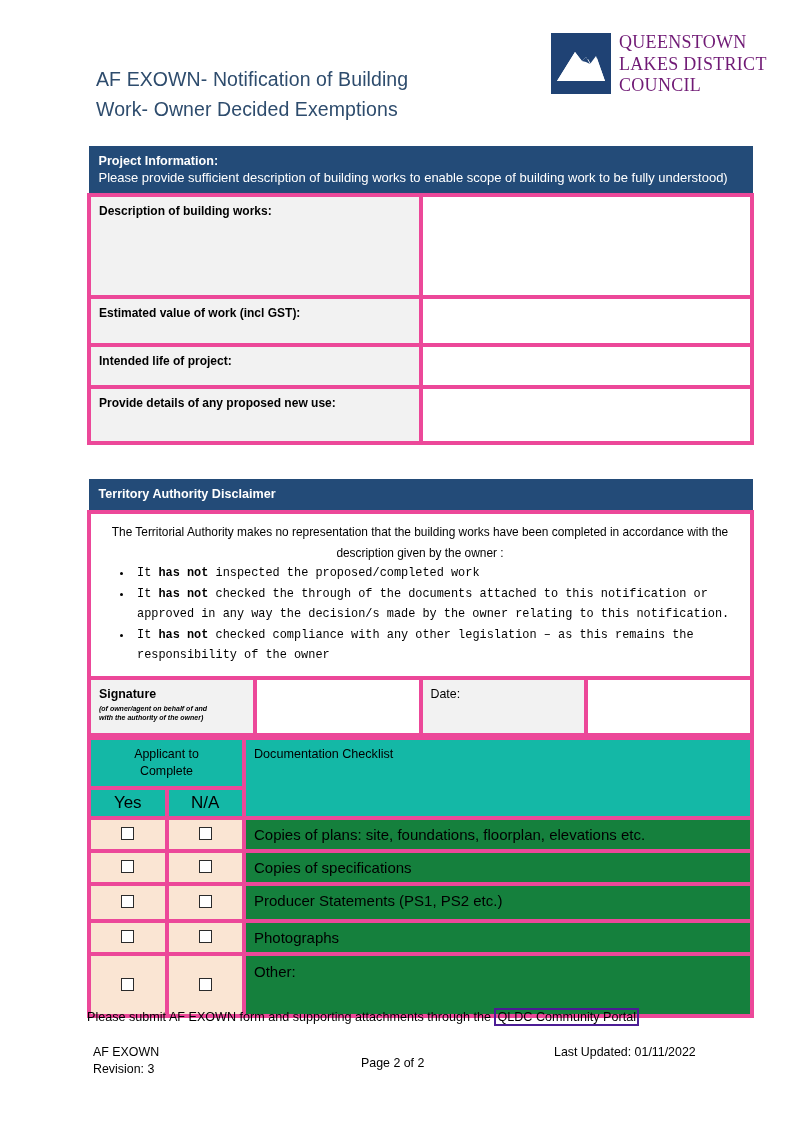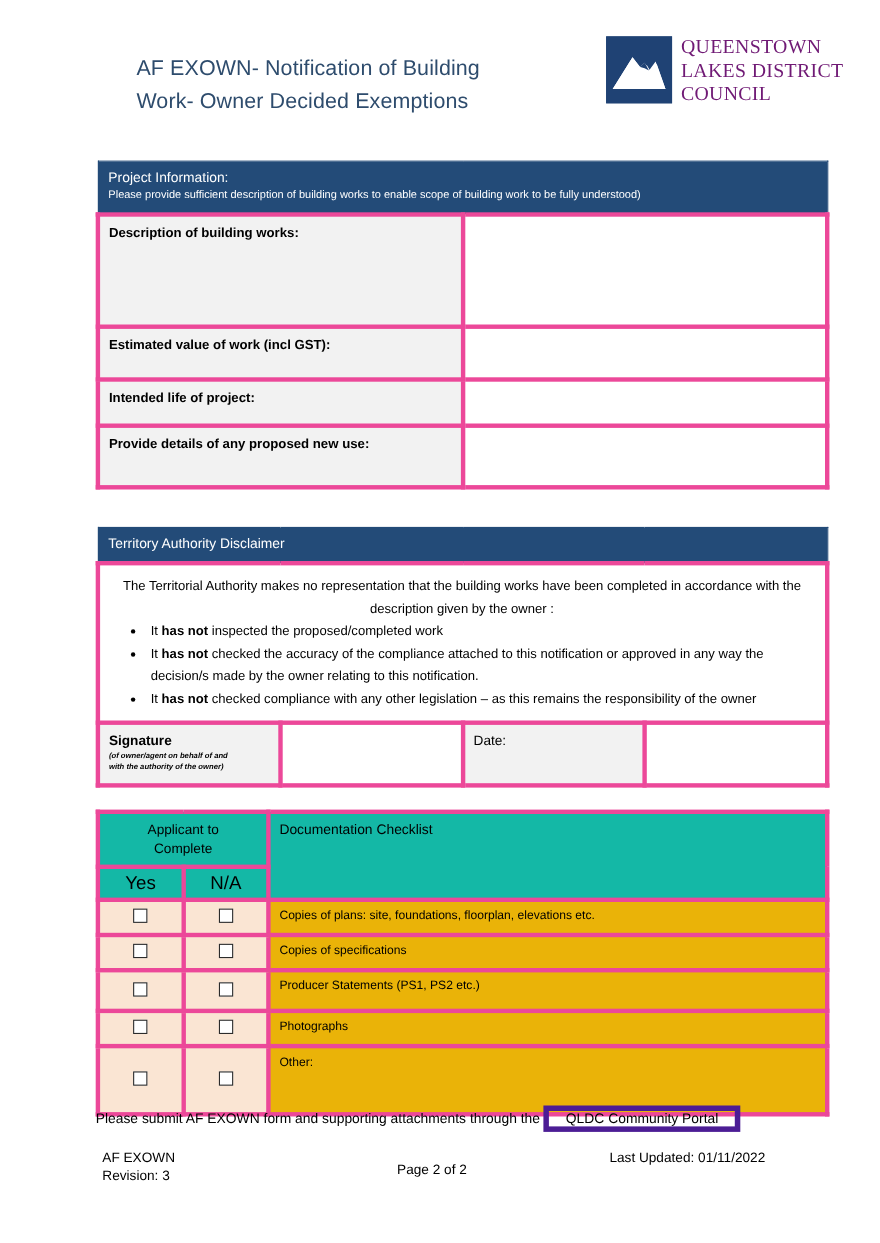--- a/index.html
+++ b/index.html
@@ -19,28 +19,27 @@
   
   .doc-header {
     position: absolute;
     left: 0; top: 0;
     width: 800px;
     height: 132px;
   }
   .doc-title {
     position: absolute;
     left: 96px;
-    top: 47px;
+    top: 64px;
     width: 440px;
     font-size: 19.5px;
     line-height: 30px;
     color: #2e4c6d;
     font-weight: 400;
     letter-spacing: .1px;
-    margin-left: 28px;
   }
   .logo {
     position: absolute;
     left: 551px;
     top: 33px;
     width: 222px;
     height: 62px;
   }
   .logo-mark {
     position: absolute;
@@ -81,27 +80,27 @@
   }
 
   
   .banner {
     background: #234b78;
     color: #ffffff;
     border: 1px solid #234b78 !important;
     padding: 6px 9px 8px 9px !important;
   }
   .banner .banner-title {
-    font-weight: normal;
+    font-weight: bold;
     font-size: 12.6px;
     line-height: 16px;
     display: block;
   }
   .banner .banner-sub {
-    font-size: 10px;
+    font-size: 13px;
     line-height: 15px;
     display: block;
     margin-top: 1px;
   }
 
   
   #project-table { top: 146px; }
   #project-table .lbl {
     background: #f2f2f2;
     font-weight: bold;
@@ -124,20 +123,21 @@
     text-align: center;
   }
   .disclaimer-body ul {
     margin: 0;
     padding-left: 33px;
     list-style: disc;
   }
   .disclaimer-body li {
     margin: 0;
     padding-left: 4px;
+    font-family: Liberation Mono, monospace;
   }
   .sig-label {
     background: #f2f2f2;
     width: 131px;
     padding: 6px 5px 6px 8px !important;
   }
   .sig-label .sig-main {
     font-weight: bold;
     font-size: 12.4px;
     line-height: 16px;
@@ -189,39 +189,39 @@
   }
   .cb {
     display: inline-block;
     width: 13px;
     height: 13px;
     border: 1.4px solid #2b2b2b;
     background: #fff;
     box-sizing: border-box;
   }
   .item-cell {
-    background: #eab308;
-    font-size: 11px;
+    background: #15803d;
+    font-size: 15px;
     padding: 6px 4px 6px 8px !important;
     vertical-align: middle;
   }
   .item-cell.top-al { vertical-align: top; padding-top: 7px !important; }
 
   
   .submit-line {
     position: absolute;
     left: 87px;
     top: 1010px;
     font-size: 12.6px;
     color: #000;
     white-space: nowrap;
   }
   .portal-link {
-    border: 5px solid #4c1d95;
-    padding: 0 15px;
+    border: 2px solid #4c1d95;
+    padding: 0 1px;
     color: #000;
     text-decoration: none;
   }
   .footer {
     position: absolute;
     left: 87px;
     top: 1044px;
     width: 667px;
     font-size: 12.4px;
     line-height: 16.5px;
@@ -289,21 +289,21 @@
       <tr>
     <td class="banner" colspan="4">
       <span class="banner-title">Territory Authority Disclaimer</span>
     </td>
   </tr>
   <tr>
     <td class="disclaimer-body" colspan="4">
       <p>The Territorial Authority makes no representation that the building works have been completed in accordance with the description given by the owner :</p>
       <ul>
         <li><span>It </span><b>has not</b><span> inspected the proposed/completed work</span></li>
-        <li><span>It </span><b>has not</b><span> checked the accuracy of the compliance attached to this notification or approved in any way the decision/s made by the owner relating to this notification.</span></li>
+        <li><span>It </span><b>has not</b><span> checked the through of the documents attached to this notification or approved in any way the decision/s made by the owner relating to this notification.</span></li>
         <li><span>It </span><b>has not</b><span> checked compliance with any  other legislation – as this remains the responsibility of the owner</span></li>
       </ul>
     </td>
   </tr>
   <tr>
     <td class="sig-label" style="height:41px">
       <span class="sig-main">Signature</span>
       <span class="sig-note">(of owner/agent on behalf of and</span>
       <span class="sig-note" style="margin-top:0">with the authority of the owner)</span>
     </td>

